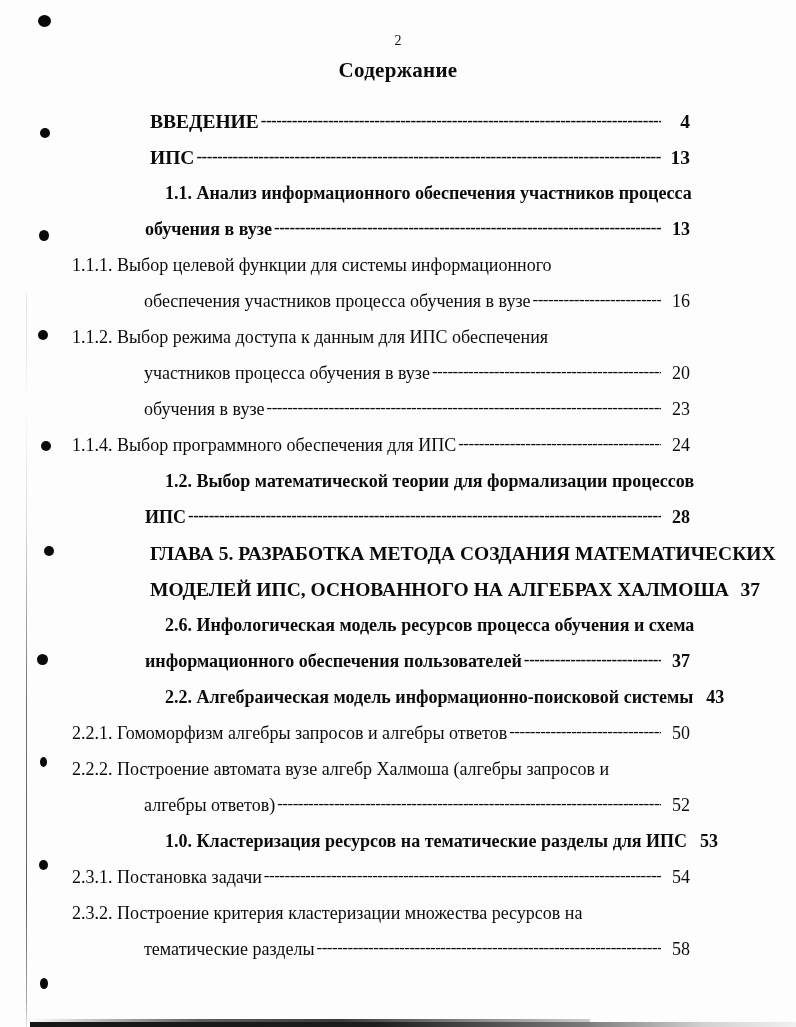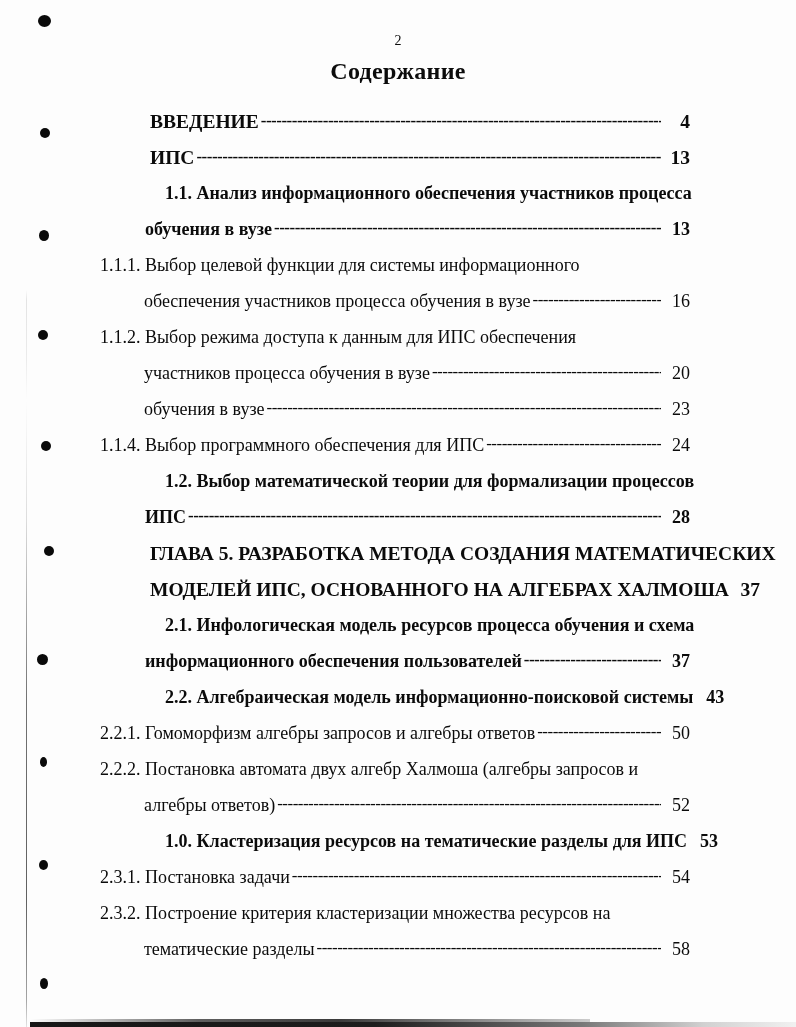--- a/index.html
+++ b/index.html
@@ -74,21 +74,21 @@
     width: 796px;
     text-align: center;
     font-size: 14px;
   }
   .doc-title {
     position: absolute;
     top: 58px;
     left: 0;
     width: 796px;
     text-align: center;
-    font-size: 24px;
+    font-size: 21px;
     font-weight: bold;
     letter-spacing: 0.3px;
   }
 
   .toc {
     position: absolute;
     top: 111px;
     left: 0;
     width: 796px;
   }
@@ -123,21 +123,21 @@
   .lvl-chapter .pageno { min-width: 26px; }
 
   
   .lvl-2 { font-weight: bold; font-size: 18px; margin-left: 15px; }
   .lvl-2 .line { padding-left: 150px; padding-right: 106px; }
   .lvl-2 .line.cont { padding-left: 130px; }
   .lvl-2 .pageno { min-width: 26px; }
 
   
   .lvl-3 { font-weight: normal; font-size: 18px; }
-  .lvl-3 .line { padding-left: 100px; padding-right: 106px; }
+  .lvl-3 .line { padding-left: 72px; padding-right: 106px; }
   .lvl-3 .line.cont { padding-left: 144px; justify-content: space-between; }
   .lvl-3 .pageno { min-width: 26px; }
 </style>
 </head>
 <body>
 
 <div class="page">
 
   <div class="binding-line"></div>
   <div class="bottom-edge"></div>
@@ -232,21 +232,21 @@
           <span class="label">ГЛАВА 5. РАЗРАБОТКА МЕТОДА СОЗДАНИЯ МАТЕМАТИЧЕСКИХ</span>
         </div>
         <div class="line cont">
           <span class="label">МОДЕЛЕЙ ИПС, ОСНОВАННОГО НА АЛГЕБРАХ ХАЛМОША</span>
           <span class="leader">--------------------------------------------------------------------------------------------------------------------------------------------------------------------------------------------------------</span>
           <span class="pageno">37</span>
         </div>
       </div>
       <div class="entry lvl-2">
         <div class="line">
-          <span class="label">2.1. Инфологическая модель ресурсов процесса обучения и схема</span>
+          <span class="label">2.6. Инфологическая модель ресурсов процесса обучения и схема</span>
         </div>
         <div class="line cont">
           <span class="label">информационного обеспечения пользователей</span>
           <span class="leader">--------------------------------------------------------------------------------------------------------------------------------------------------------------------------------------------------------</span>
           <span class="pageno">37</span>
         </div>
       </div>
       <div class="entry lvl-2">
         <div class="line">
           <span class="label">2.2. Алгебраическая модель информационно-поисковой системы</span>
@@ -256,21 +256,21 @@
       </div>
       <div class="entry lvl-3">
         <div class="line">
           <span class="label">2.2.1. Гомоморфизм алгебры запросов и алгебры ответов</span>
           <span class="leader">--------------------------------------------------------------------------------------------------------------------------------------------------------------------------------------------------------</span>
           <span class="pageno">50</span>
         </div>
       </div>
       <div class="entry lvl-3">
         <div class="line">
-          <span class="label">2.2.2. Постановка автомата двух алгебр Халмоша (алгебры запросов и</span>
+          <span class="label">2.2.2. Построение автомата вузе алгебр Халмоша (алгебры запросов и</span>
         </div>
         <div class="line cont">
           <span class="label">алгебры ответов)</span>
           <span class="leader">--------------------------------------------------------------------------------------------------------------------------------------------------------------------------------------------------------</span>
           <span class="pageno">52</span>
         </div>
       </div>
       <div class="entry lvl-2">
         <div class="line">
           <span class="label">1.0. Кластеризация ресурсов на тематические разделы для ИПС</span>

